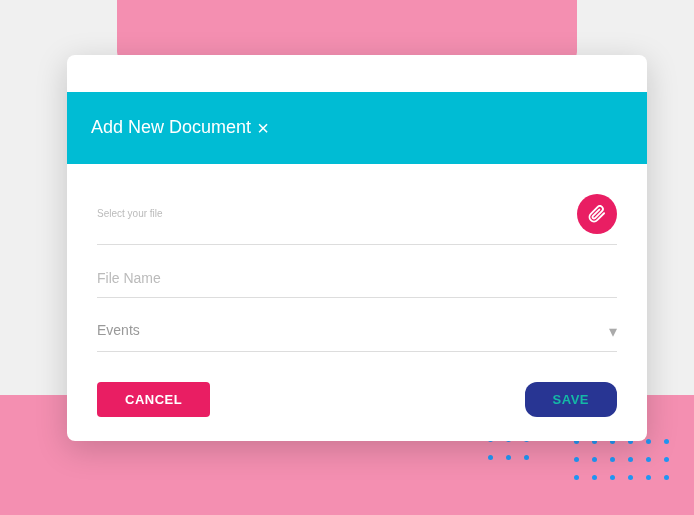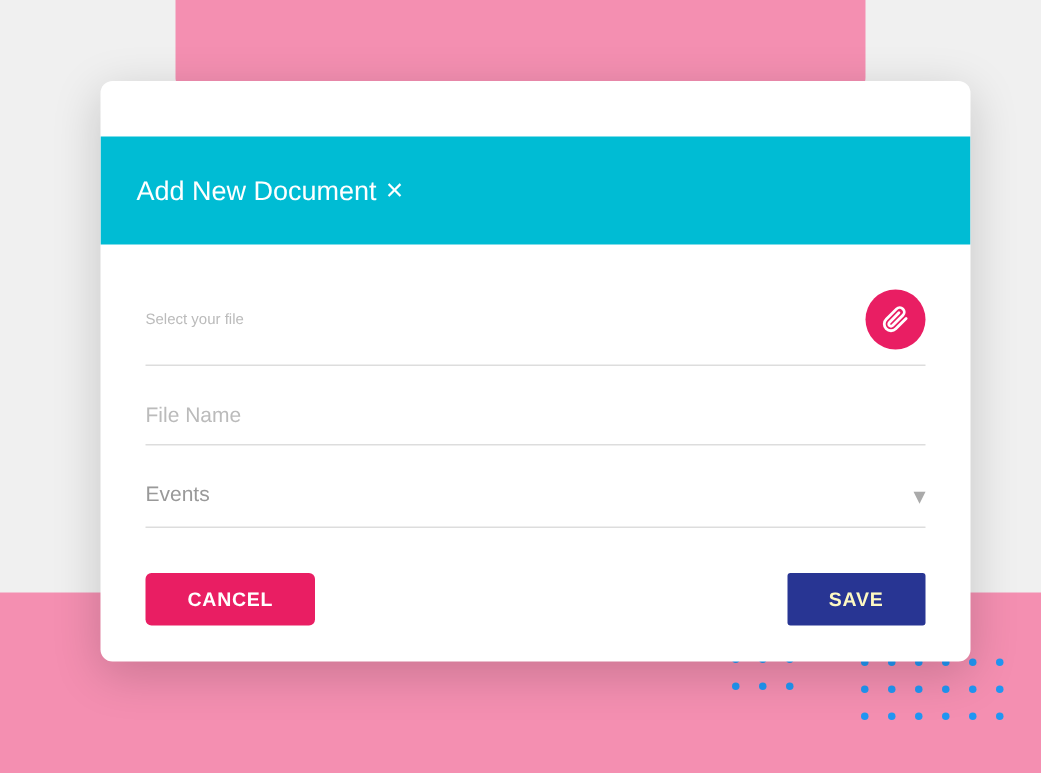--- a/index.html
+++ b/index.html
@@ -204,23 +204,23 @@
       border-radius: 4px;
       padding: 10px 28px;
       font-size: 13px;
       font-weight: 600;
       cursor: pointer;
       letter-spacing: 0.5px;
     }
 
     .btn-save {
       background: #283593;
-      color: #fef9c3;
-      border: none;
-      border-radius: 2px;
+      color: #14b8a6;
+      border: none;
+      border-radius: 12px;
       padding: 10px 28px;
       font-size: 13px;
       font-weight: 600;
       cursor: pointer;
       letter-spacing: 0.5px;
     }
   </style>
 </head>
 <body>
 

